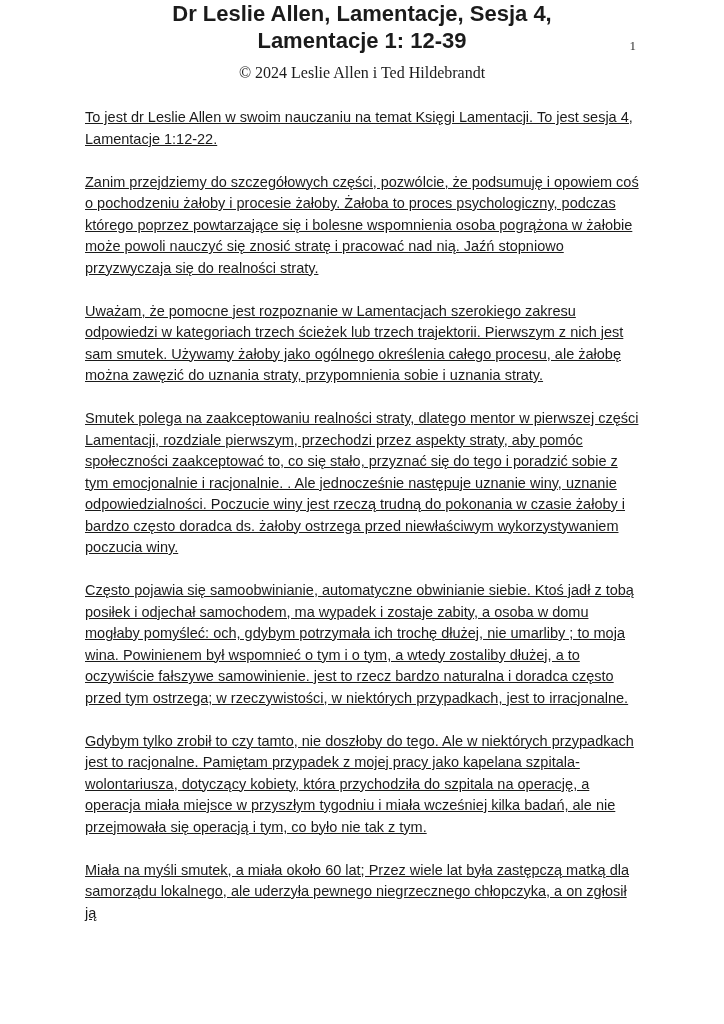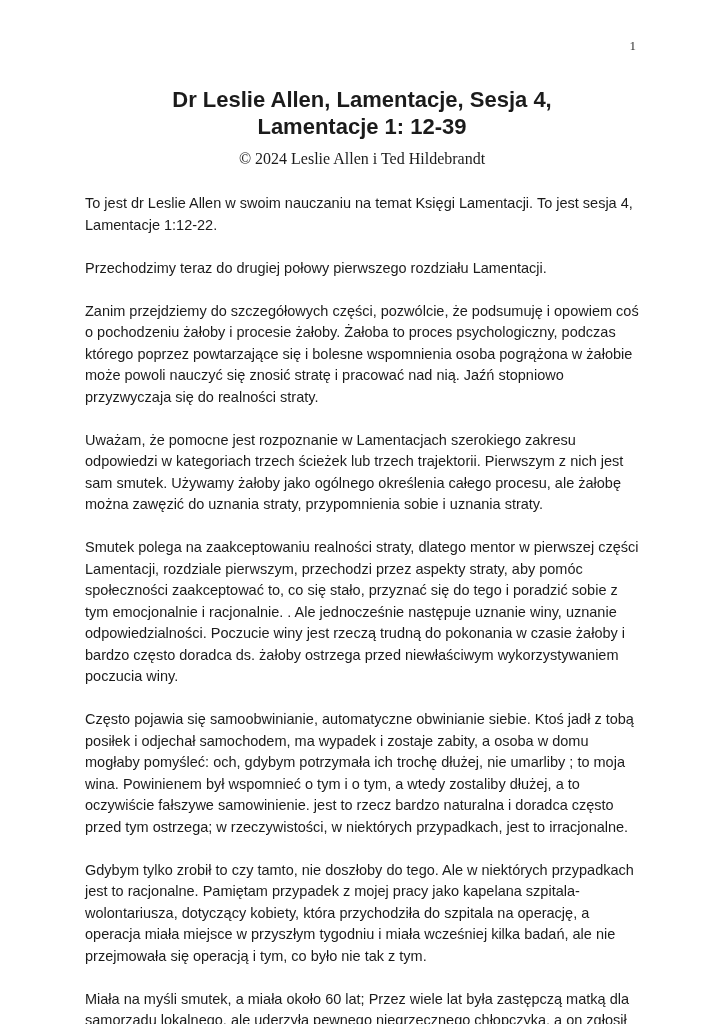--- a/index.html
+++ b/index.html
@@ -20,21 +20,20 @@
   }
   .page-number {
     position: absolute;
     top: 38px;
     right: 88px;
     font-family: "Liberation Serif", serif;
     font-size: 13px;
     color: #333333;
   }
   .doc-header {
-    padding-top: 86px;
     text-align: center;
   }
   .doc-title {
     font-family: "Liberation Sans", sans-serif;
     font-weight: 700;
     font-size: 22px;
     line-height: 27px;
     color: #1b1b1b;
   }
   .doc-copyright {
@@ -46,38 +45,38 @@
   }
   .doc-body {
     padding: 24px 84px 0 85px;
   }
   .doc-body p {
     font-size: 14.5px;
     line-height: 21.5px;
     margin-bottom: 21.5px;
     text-align: left;
     color: #1b1b1b;
+    text-decoration: underline;
   }
 </style>
 </head>
 <body>
 
 <div class="page">
 
   <div class="page-number">1</div>
 
   <div class="doc-header">
     <div class="doc-title">Dr Leslie Allen, Lamentacje, Sesja 4,</div>
     <div class="doc-title">Lamentacje 1: 12-39</div>
     <div class="doc-copyright">© 2024 Leslie Allen i Ted Hildebrandt</div>
   </div>
 
   <div class="doc-body">
     <p>To jest dr Leslie Allen w swoim nauczaniu na temat Księgi Lamentacji. To jest sesja 4, Lamentacje 1:12-22.</p>
-    <p>Przechodzimy teraz do drugiej połowy pierwszego rozdziału Lamentacji.</p>
     <p>Zanim przejdziemy do szczegółowych części, pozwólcie, że podsumuję i opowiem coś o pochodzeniu żałoby i procesie żałoby. Żałoba to proces psychologiczny, podczas którego poprzez powtarzające się i bolesne wspomnienia osoba pogrążona w żałobie może powoli nauczyć się znosić stratę i pracować nad nią. Jaźń stopniowo przyzwyczaja się do realności straty.</p>
     <p>Uważam, że pomocne jest rozpoznanie w Lamentacjach szerokiego zakresu odpowiedzi w kategoriach trzech ścieżek lub trzech trajektorii. Pierwszym z nich jest sam smutek. Używamy żałoby jako ogólnego określenia całego procesu, ale żałobę można zawęzić do uznania straty, przypomnienia sobie i uznania straty.</p>
     <p>Smutek polega na zaakceptowaniu realności straty, dlatego mentor w pierwszej części Lamentacji, rozdziale pierwszym, przechodzi przez aspekty straty, aby pomóc społeczności zaakceptować to, co się stało, przyznać się do tego i poradzić sobie z tym emocjonalnie i racjonalnie. . Ale jednocześnie następuje uznanie winy, uznanie odpowiedzialności. Poczucie winy jest rzeczą trudną do pokonania w czasie żałoby i bardzo często doradca ds. żałoby ostrzega przed niewłaściwym wykorzystywaniem poczucia winy.</p>
     <p>Często pojawia się samoobwinianie, automatyczne obwinianie siebie. Ktoś jadł z tobą posiłek i odjechał samochodem, ma wypadek i zostaje zabity, a osoba w domu mogłaby pomyśleć: och, gdybym potrzymała ich trochę dłużej, nie umarliby ; to moja wina. Powinienem był wspomnieć o tym i o tym, a wtedy zostaliby dłużej, a to oczywiście fałszywe samowinienie. jest to rzecz bardzo naturalna i doradca często przed tym ostrzega; w rzeczywistości, w niektórych przypadkach, jest to irracjonalne.</p>
     <p>Gdybym tylko zrobił to czy tamto, nie doszłoby do tego. Ale w niektórych przypadkach jest to racjonalne. Pamiętam przypadek z mojej pracy jako kapelana szpitala-wolontariusza, dotyczący kobiety, która przychodziła do szpitala na operację, a operacja miała miejsce w przyszłym tygodniu i miała wcześniej kilka badań, ale nie przejmowała się operacją i tym, co było nie tak z tym.</p>
     <p>Miała na myśli smutek, a miała około 60 lat; Przez wiele lat była zastępczą matką dla samorządu lokalnego, ale uderzyła pewnego niegrzecznego chłopczyka, a on zgłosił ją</p>
   </div>
 
 </div>
 

